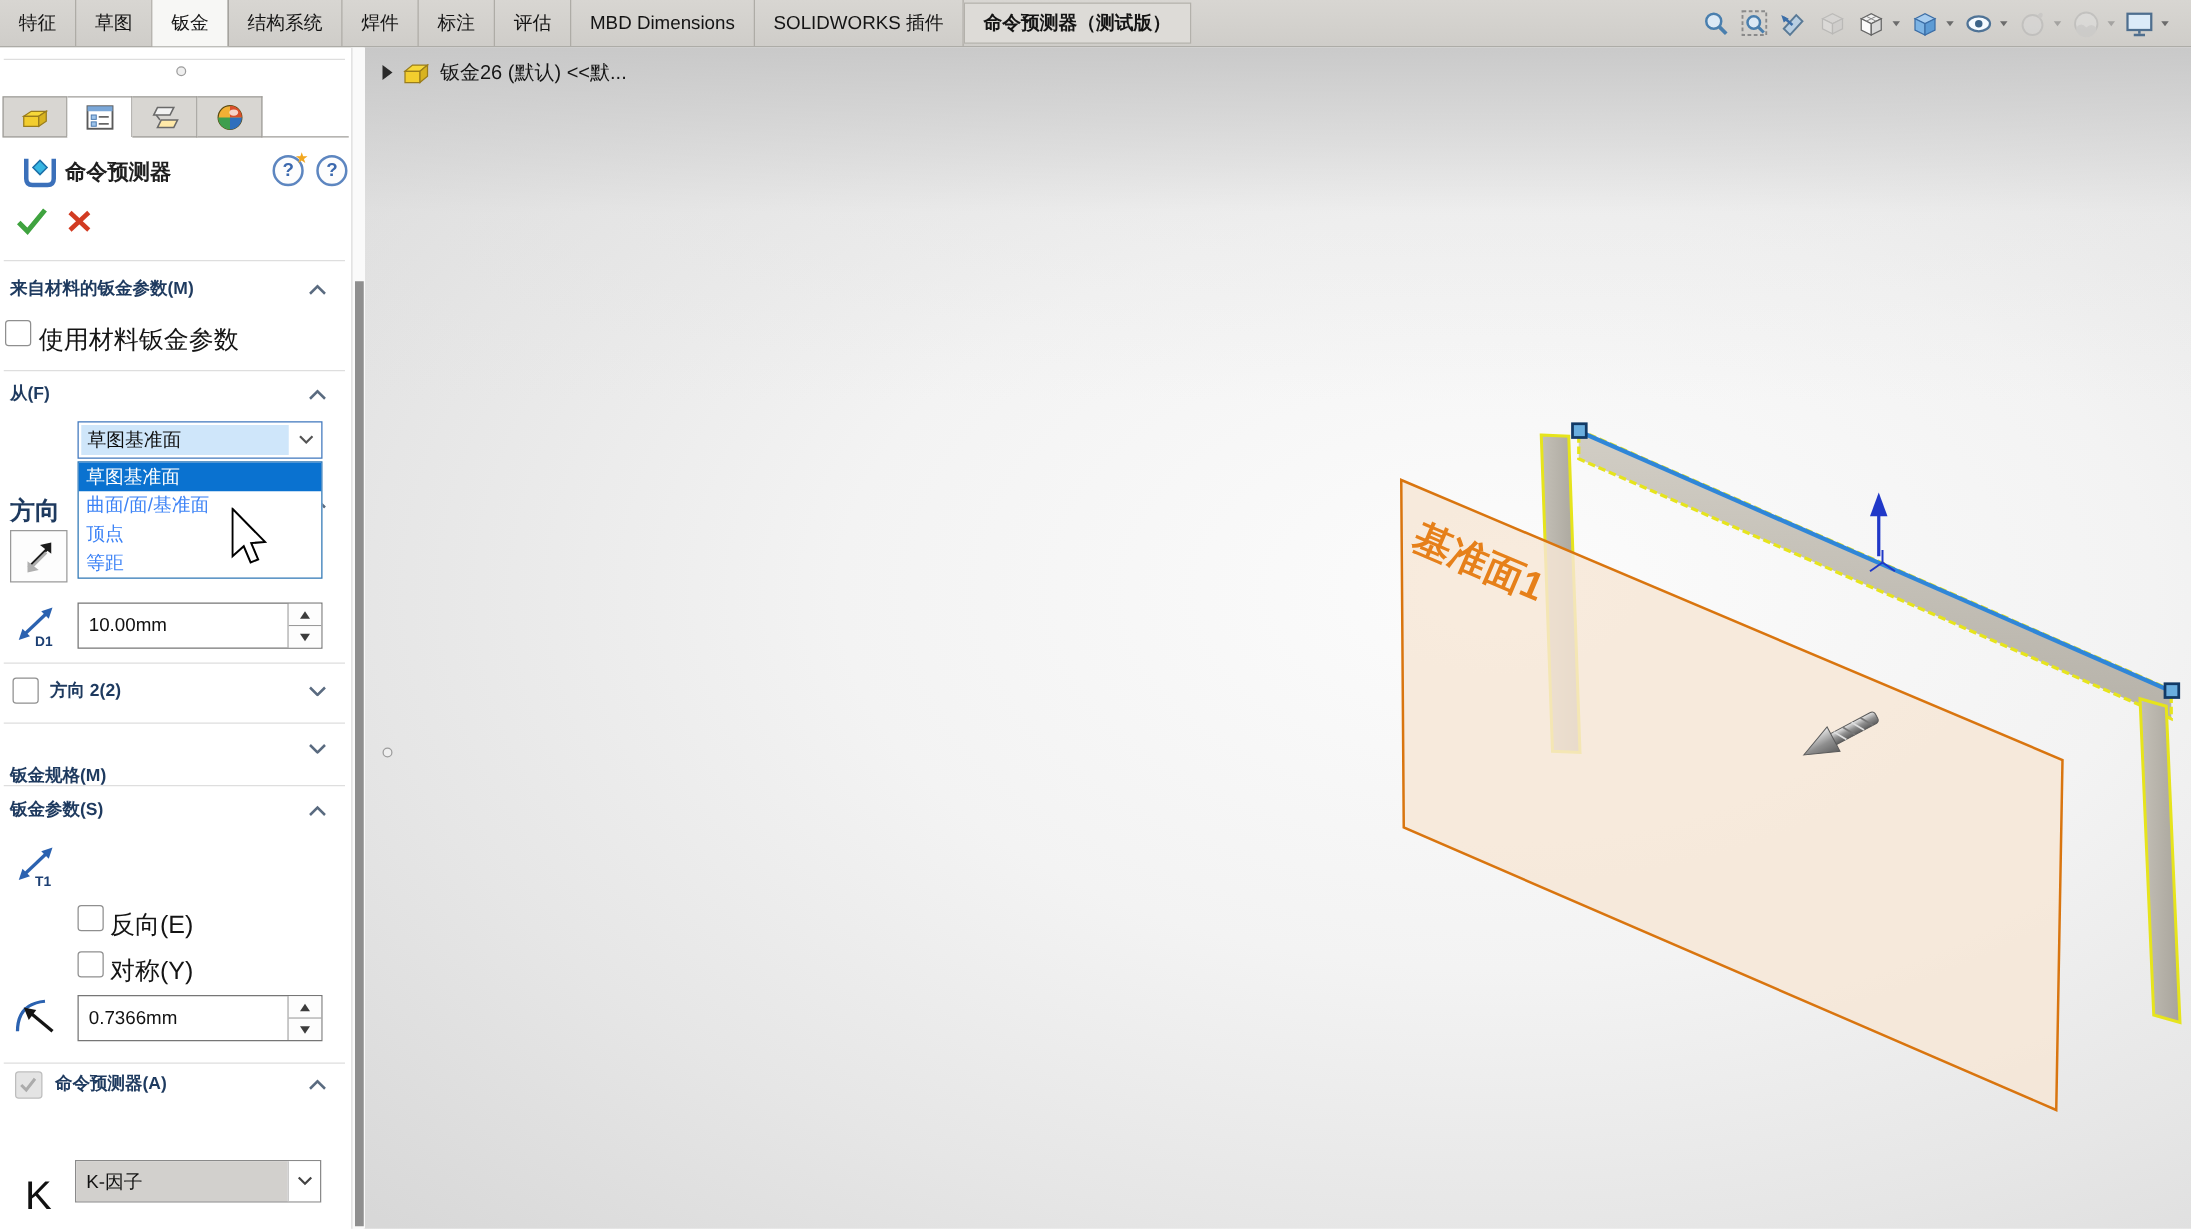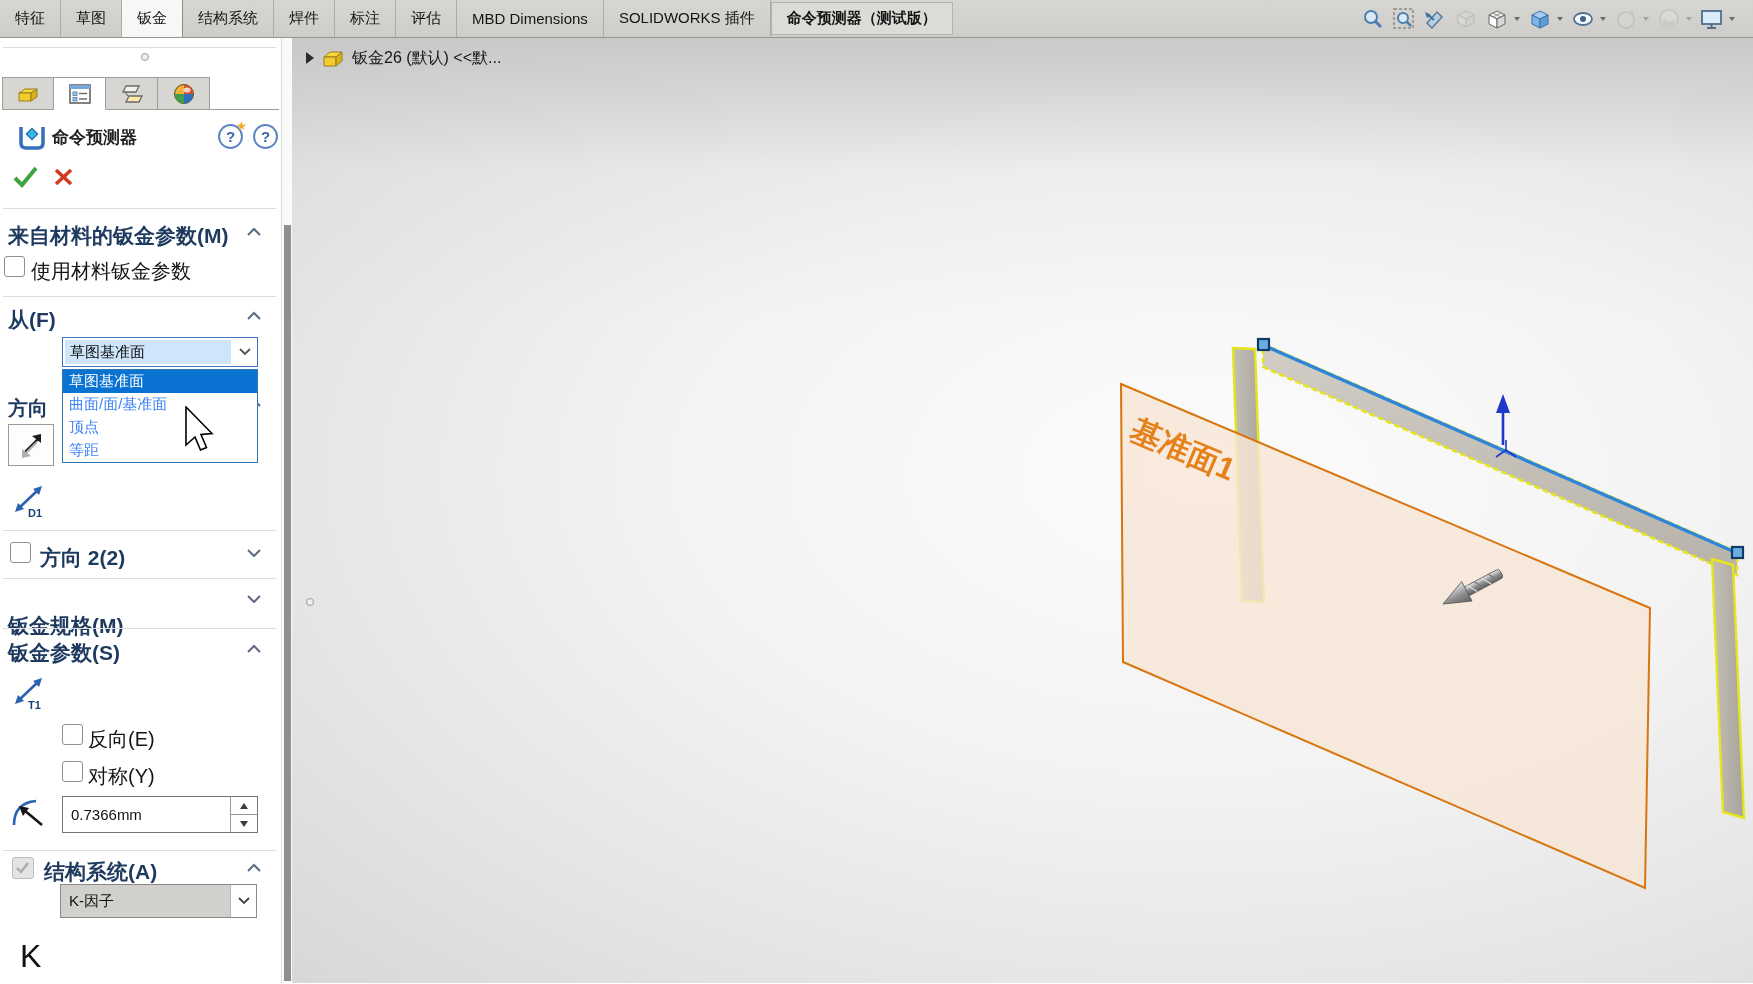--- a/index.html
+++ b/index.html
@@ -27,21 +27,21 @@
   .ptabs { position:absolute; left:2px; top:39px; display:flex; }
   .ptab { width:52px; height:33px; background:#d8d6d2; border:1px solid #9f9d99; border-left:none; display:flex; align-items:center; justify-content:center; }
   .ptab:first-child { border-left:1px solid #9f9d99; }
   .ptab.active { background:#fff; border-bottom:1px solid #fff; }
   .tabline { position:absolute; left:210px; top:71px; right:12px; height:1px; background:#9f9d99; }
 
   .pm-title { position:absolute; left:52px; top:88px; font-size:17px; font-weight:bold; color:#1f1f1f; }
   .helpbtn { position:absolute; width:25px; height:25px; border:2px solid #5d86c0; border-radius:50%; color:#3c69ae; font-weight:bold; font-size:15px; display:flex; align-items:center; justify-content:center; background:#fdfdfd; }
   .star { position:absolute; left:16px; top:-7px; color:#f2a71f; font-size:12px; }
 
-  .sech { position:absolute; font-size:21px; font-weight:bold; color:#1e3a5f; white-space:nowrap; }
+  .sech { position:absolute; font-size:14px; font-weight:bold; color:#1e3a5f; white-space:nowrap; }
   .lbl  { position:absolute; font-size:20px; color:#141414; white-space:nowrap; }
   .caret { position:absolute; }
 
   .cb { position:absolute; width:21px; height:21px; border:1px solid #8f8f8f; border-radius:3px; background:#fff; }
   .cb.checked { background:#e4e4e4; border-color:#bdbdbd; }
 
   .numfield { position:absolute; width:196px; height:37px; border:1px solid #767676; background:#fff; display:flex; }
   .numfield input { flex:1; min-width:0; border:0; outline:none; font-size:15px; padding-left:8px; color:#111; background:transparent; font-family:inherit; }
   .spin { width:27px; border-left:1px solid #9a9a9a; display:flex; flex-direction:column; }
   .spinbtn { flex:1; display:flex; align-items:center; justify-content:center; background:#fdfdfd; border:0; border-bottom:1px solid #9a9a9a; cursor:default; }
@@ -52,21 +52,21 @@
   .combo1 { position:absolute; left:62px; top:299px; width:196px; height:30px; border:1px solid #3f77bd; background:#fff; display:flex; }
   .combo1 .val { flex:1; margin:2px; background:#cfe6fa; display:flex; align-items:center; padding-left:5px; font-size:15px; color:#0d0d0d; }
   .combo-arr { width:24px; display:flex; align-items:center; justify-content:center; }
 
   .list { position:absolute; left:62px; top:331px; width:196px; border:1px solid #2e77b5; background:#fff; z-index:30; }
   .li { height:23px; display:flex; align-items:center; padding-left:6px; font-size:15px; color:#3b82f6; }
   .li.sel { background:#0a72d0; color:#fff; }
 
   .revbtn { position:absolute; left:8px; top:386px; width:46px; height:42px; border:1px solid #9a9a9a; background:#fdfdfd; display:flex; align-items:center; justify-content:center; }
 
-  .combo2 { position:absolute; left:60px; top:846px; width:197px; height:34px; border:1px solid #8a8a8a; display:flex; background:#fff; }
+  .combo2 { position:absolute; left:60px; top:890px; width:197px; height:34px; border:1px solid #8a8a8a; display:flex; background:#fff; }
   .combo2 .val { flex:1; background:#d2d0cd; display:flex; align-items:center; padding-left:8px; font-size:15px; color:#111; }
   .combo2 .arr { width:26px; border-left:1px solid #b9b9b9; display:flex; align-items:center; justify-content:center; background:#fff; }
 
   .klabel { position:absolute; left:20px; top:900px; font-size:32px; color:#111; }
 
   .scrolltrack { position:absolute; left:281px; top:0; bottom:0; width:11px; background:#fafafa; border-left:1px solid #dcdcdc; }
   .scrollthumb { position:absolute; left:284px; top:187px; bottom:2px; width:7px; background:#8f8f8f; }
 
   .cursor { position:absolute; left:185px; top:368px; z-index:40; }
 
@@ -272,20 +272,31 @@
           <polygon points="9,30 9,21 18,28" fill="#b0b0b0"></polygon>
       </svg>
     </div>
 
     <svg style="position:absolute; left:12px; top:446px" width="38" height="36">
       <line x1="7" y1="24" x2="26" y2="6" stroke="#2b62b0" stroke-width="2.6"></line>
       <polygon points="3,28 12,25 6,19" fill="#2b62b0"></polygon>
         <polygon points="30,2 21,5 27,11" fill="#2b62b0"></polygon>
       <text x="16" y="33" font-size="11" font-weight="bold" fill="#1c3f73">D1</text>
     </svg>
+    <div class="numfield" style="left:62px; top:444px">
+      <input readonly="" value="10.00mm" style="">
+      <div class="spin">
+        <button class="spinbtn">
+            <span class="tri-up"></span>
+          </button>
+        <button class="spinbtn">
+            <span class="tri-dn"></span>
+          </button>
+      </div>
+    </div>
 
     <div class="pdiv" style="top:492px"></div>
 
     <div class="cb" style="left:10px; top:504px"></div>
     <div class="sech" style="left:40px; top:506px">方向 2(2)</div>
     <svg class="caret" style="left:246px; top:510px" width="16" height="9">
         <polyline points="2,2 8,8 14,2" fill="none" stroke="#5a6b80" stroke-width="2"></polyline>
       </svg>
 
     <div class="pdiv" style="top:540px"></div>
@@ -332,21 +343,21 @@
       </div>
     </div>
 
     <div class="pdiv" style="top:812px"></div>
 
     <div class="cb checked" style="left:12px; top:819px; width:22px; height:22px">
       <svg width="20" height="20">
           <polyline points="4,10 8,14 15,5" fill="none" stroke="#ababab" stroke-width="2.4"></polyline>
         </svg>
     </div>
-    <div class="sech" style="left:44px; top:820px">结构系统(A)</div>
+    <div class="sech" style="left:44px; top:820px">命令预测器(A)</div>
     <svg class="caret" style="left:246px; top:825px" width="16" height="9">
         <polyline points="2,8 8,2 14,8" fill="none" stroke="#5a6b80" stroke-width="2"></polyline>
       </svg>
 
     <div class="combo2">
       <div class="val">K-因子</div>
       <div class="arr">
           <svg width="12" height="8">
             <polyline points="1,1 6,6 11,1" fill="none" stroke="#444" stroke-width="1.8"></polyline>
           </svg>

